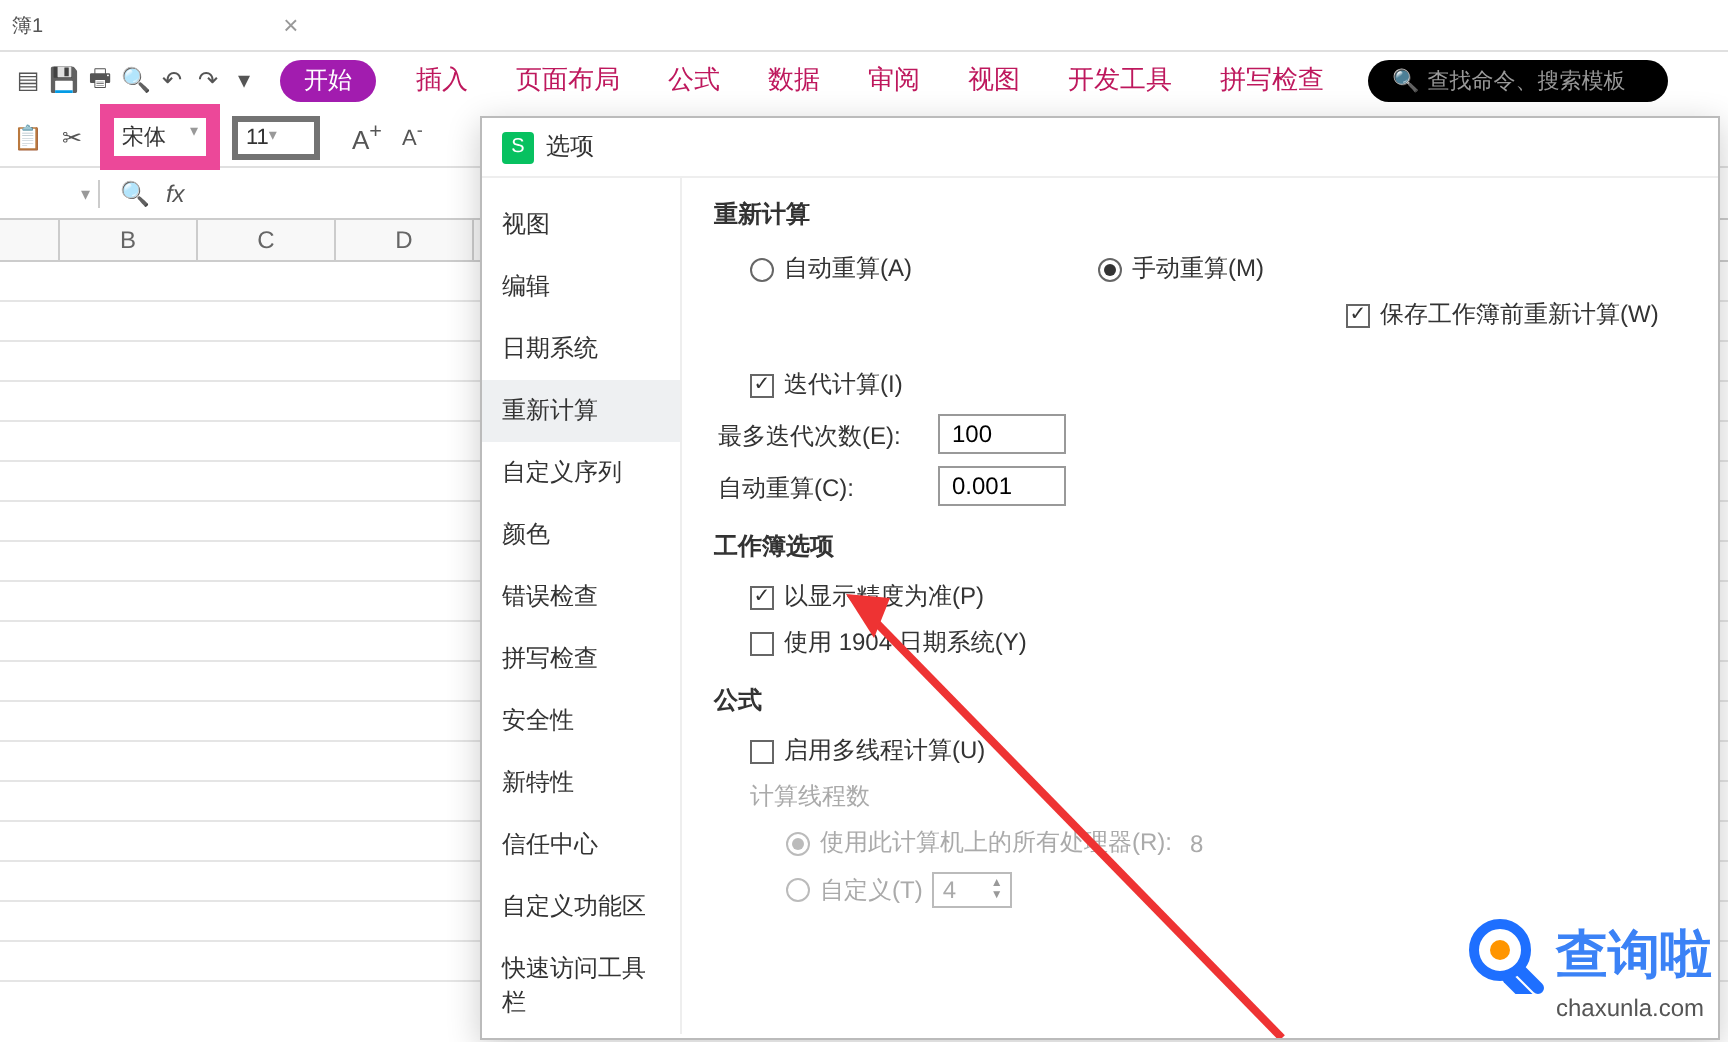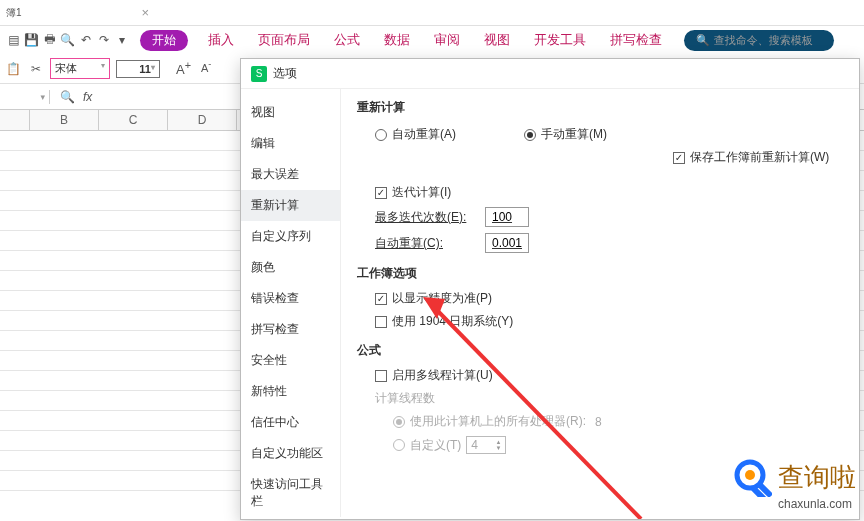--- a/index.html
+++ b/index.html
@@ -7,25 +7,25 @@
     
     .topbar { display: flex; align-items: center; height: 26px; padding: 0 6px; border-bottom: 1px solid #e0e0e0; }
     .tab-file { display: flex; align-items: center; color: #555; font-size: 10px; }
     .tab-close { margin-left: 120px; color: #999; font-size: 13px; }
     
     .menu-row { display: flex; align-items: center; height: 28px; padding: 0 6px; gap: 4px; }
     .menu-btn-group { display: flex; gap: 2px; margin-right: 6px; }
     .small-icon { width: 16px; height: 16px; display: inline-flex; align-items: center; justify-content: center; font-size: 12px; color: #555; }
     .pill-btn { background: #a21caf; color: #fff; border-radius: 12px; padding: 2px 12px; font-size: 12px; margin-right: 6px; }
     .menu-item { padding: 2px 10px; font-size: 13px; color: #be185d; }
-    .search-box { margin-left: 8px; background: #0c4a6e; border-radius: 12px; padding: 3px 12px; font-size: 11px; color: #999; width: 150px; }
+    .search-box { margin-left: 8px; background: #000000; border-radius: 12px; padding: 3px 12px; font-size: 11px; color: #999; width: 150px; }
     
     .toolbar { display: flex; align-items: center; height: 30px; padding: 0 6px; border-bottom: 1px solid #e0e0e0; gap: 6px; }
-    .font-select { border: 1px solid #ec4899; padding: 2px 4px; font-size: 11px; width: 60px; display: inline-flex; justify-content: space-between; }
-    .size-select { border: 1px solid #737373; padding: 2px 4px; font-size: 11px; width: 44px; display: inline-flex; justify-content: flex-end; font-weight: bold; }
+    .font-select { border: 7px solid #ec4899; padding: 2px 4px; font-size: 11px; width: 60px; display: inline-flex; justify-content: space-between; }
+    .size-select { border: 3px solid #737373; padding: 2px 4px; font-size: 11px; width: 44px; display: inline-flex; justify-content: flex-start; }
     .tool-icons { display: flex; gap: 10px; margin-left: 10px; color: #555; }
     
     .formula-bar { display: flex; align-items: center; height: 26px; border-bottom: 1px solid #ccc; }
     .name-box { width: 50px; border-right: 1px solid #ccc; padding: 2px 4px; display: flex; align-items: center; }
     .name-box-arrow { margin-left: auto; color: #999; font-size: 9px; }
     .fx-area { display: flex; align-items: center; padding: 0 10px; gap: 8px; }
     .fx-icon { color: #555; }
     
     .sheet-area { position: relative; }
     .col-headers { display: flex; border-bottom: 1px solid #ccc; }
@@ -38,47 +38,47 @@
     .dialog { position: absolute; left: 240px; top: 58px; width: 620px; height: 462px; background: #fff; border: 1px solid #bbb; box-shadow: 0 4px 16px rgba(0,0,0,0.2); overflow: hidden; }
     .dialog-title { display: flex; align-items: center; padding: 6px 10px; border-bottom: 1px solid #eee; }
     .title-icon { width: 16px; height: 16px; background: #07c160; border-radius: 2px; display: inline-flex; align-items: center; justify-content: center; color: #fff; font-size: 10px; margin-right: 6px; }
     .dialog-body { display: flex; height: calc(100% - 32px); }
     .dialog-sidebar { width: 100px; padding: 8px 0; border-right: 1px solid #eee; }
     .side-item { padding: 7px 10px; font-size: 12px; cursor: pointer; }
     .side-item.active { background: #eef0f2; }
     .dialog-content { flex: 1; padding: 10px 16px; position: relative; }
     
     .section-title { font-size: 12px; font-weight: bold; margin-bottom: 8px; }
-    .radio-row { display: flex; gap: 68px; margin: 10px 0 4px 18px; }
+    .radio-row { display: flex; gap: 93px; margin: 10px 0 4px 18px; }
     .radio-lbl, .chk-lbl { display: flex; align-items: center; gap: 5px; font-size: 12px; }
     .radio-circle { width: 12px; height: 12px; border: 1px solid #666; border-radius: 50%; display: inline-flex; align-items: center; justify-content: center; }
     .radio-dot { width: 6px; height: 6px; background: #333; border-radius: 50%; }
     .indent-sub { margin-left: 296px; margin-top: 6px; padding-left: 20px; }
     .chk-box { width: 12px; height: 12px; border: 1px solid #666; display: inline-flex; align-items: center; justify-content: center; font-size: 10px; line-height: 1; }
     .chk-box.checked::after { content: "✓"; color: #333; }
     
-    .field-row { display: flex; align-items: center; gap: 10px; margin: 6px 0 6px 18px; text-decoration: underline; }
+    .field-row { display: flex; align-items: flex-end; gap: 10px; margin: 6px 0 6px 2px; }
     .field-label { font-size: 12px; width: 100px; }
-    .field-input { border: 1px solid #999; padding: 2px 6px; width: 44px; font-size: 12px; }
+    .field-input { border: 1px solid #999; padding: 2px 6px; width: 64px; font-size: 12px; }
     
     .sub-section { margin-top: 12px; }
     .sub-indent { margin-left: 18px; margin-top: 6px; }
     .sub-indent2 { margin-left: 36px; margin-top: 6px; }
     .disabled { color: #aaa; }
     .disabled .chk-box, .disabled .radio-circle { border-color: #bbb; }
     
     .spin-input { border: 1px solid #bbb; padding: 1px 4px; width: 40px; display: inline-flex; justify-content: space-between; align-items: center; }
     .spin-arrows { display: flex; flex-direction: column; font-size: 6px; line-height: 6px; color: #999; }
     
     .arrow-annot { position: absolute; left: 80px; top: 190px; pointer-events: none; }
     
     .watermark { position: absolute; right: 8px; bottom: 10px; text-align: left; }
     .wm-row { display: flex; align-items: center; gap: 6px; }
     .wm-icon { width: 40px; height: 40px; }
-    .wm-text { font-size: 26px; font-weight: normal; color: #a16207; }
+    .wm-text { font-size: 26px; font-weight: bold; color: #3b82f6; }
     .wm-url { font-size: 12px; color: #555; margin-left: 46px; }
   </style>
 </head>
 <body>
 
 <div class="topbar">
   <span class="tab-file">簿1</span>
   <span class="tab-close">×</span>
 </div>
 
@@ -164,21 +164,21 @@
 
 <div class="dialog">
   <div class="dialog-title">
     <span class="title-icon">S</span>
     <span>选项</span>
   </div>
   <div class="dialog-body">
     <div class="dialog-sidebar">
       <div class="side-item">视图</div>
       <div class="side-item">编辑</div>
-      <div class="side-item">最大误差</div>
+      <div class="side-item">日期系统</div>
       <div class="side-item active">重新计算</div>
       <div class="side-item">自定义序列</div>
       <div class="side-item">颜色</div>
       <div class="side-item">错误检查</div>
       <div class="side-item">拼写检查</div>
       <div class="side-item">安全性</div>
       <div class="side-item">新特性</div>
       <div class="side-item">信任中心</div>
       <div class="side-item">自定义功能区</div>
       <div class="side-item">快速访问工具栏</div>

